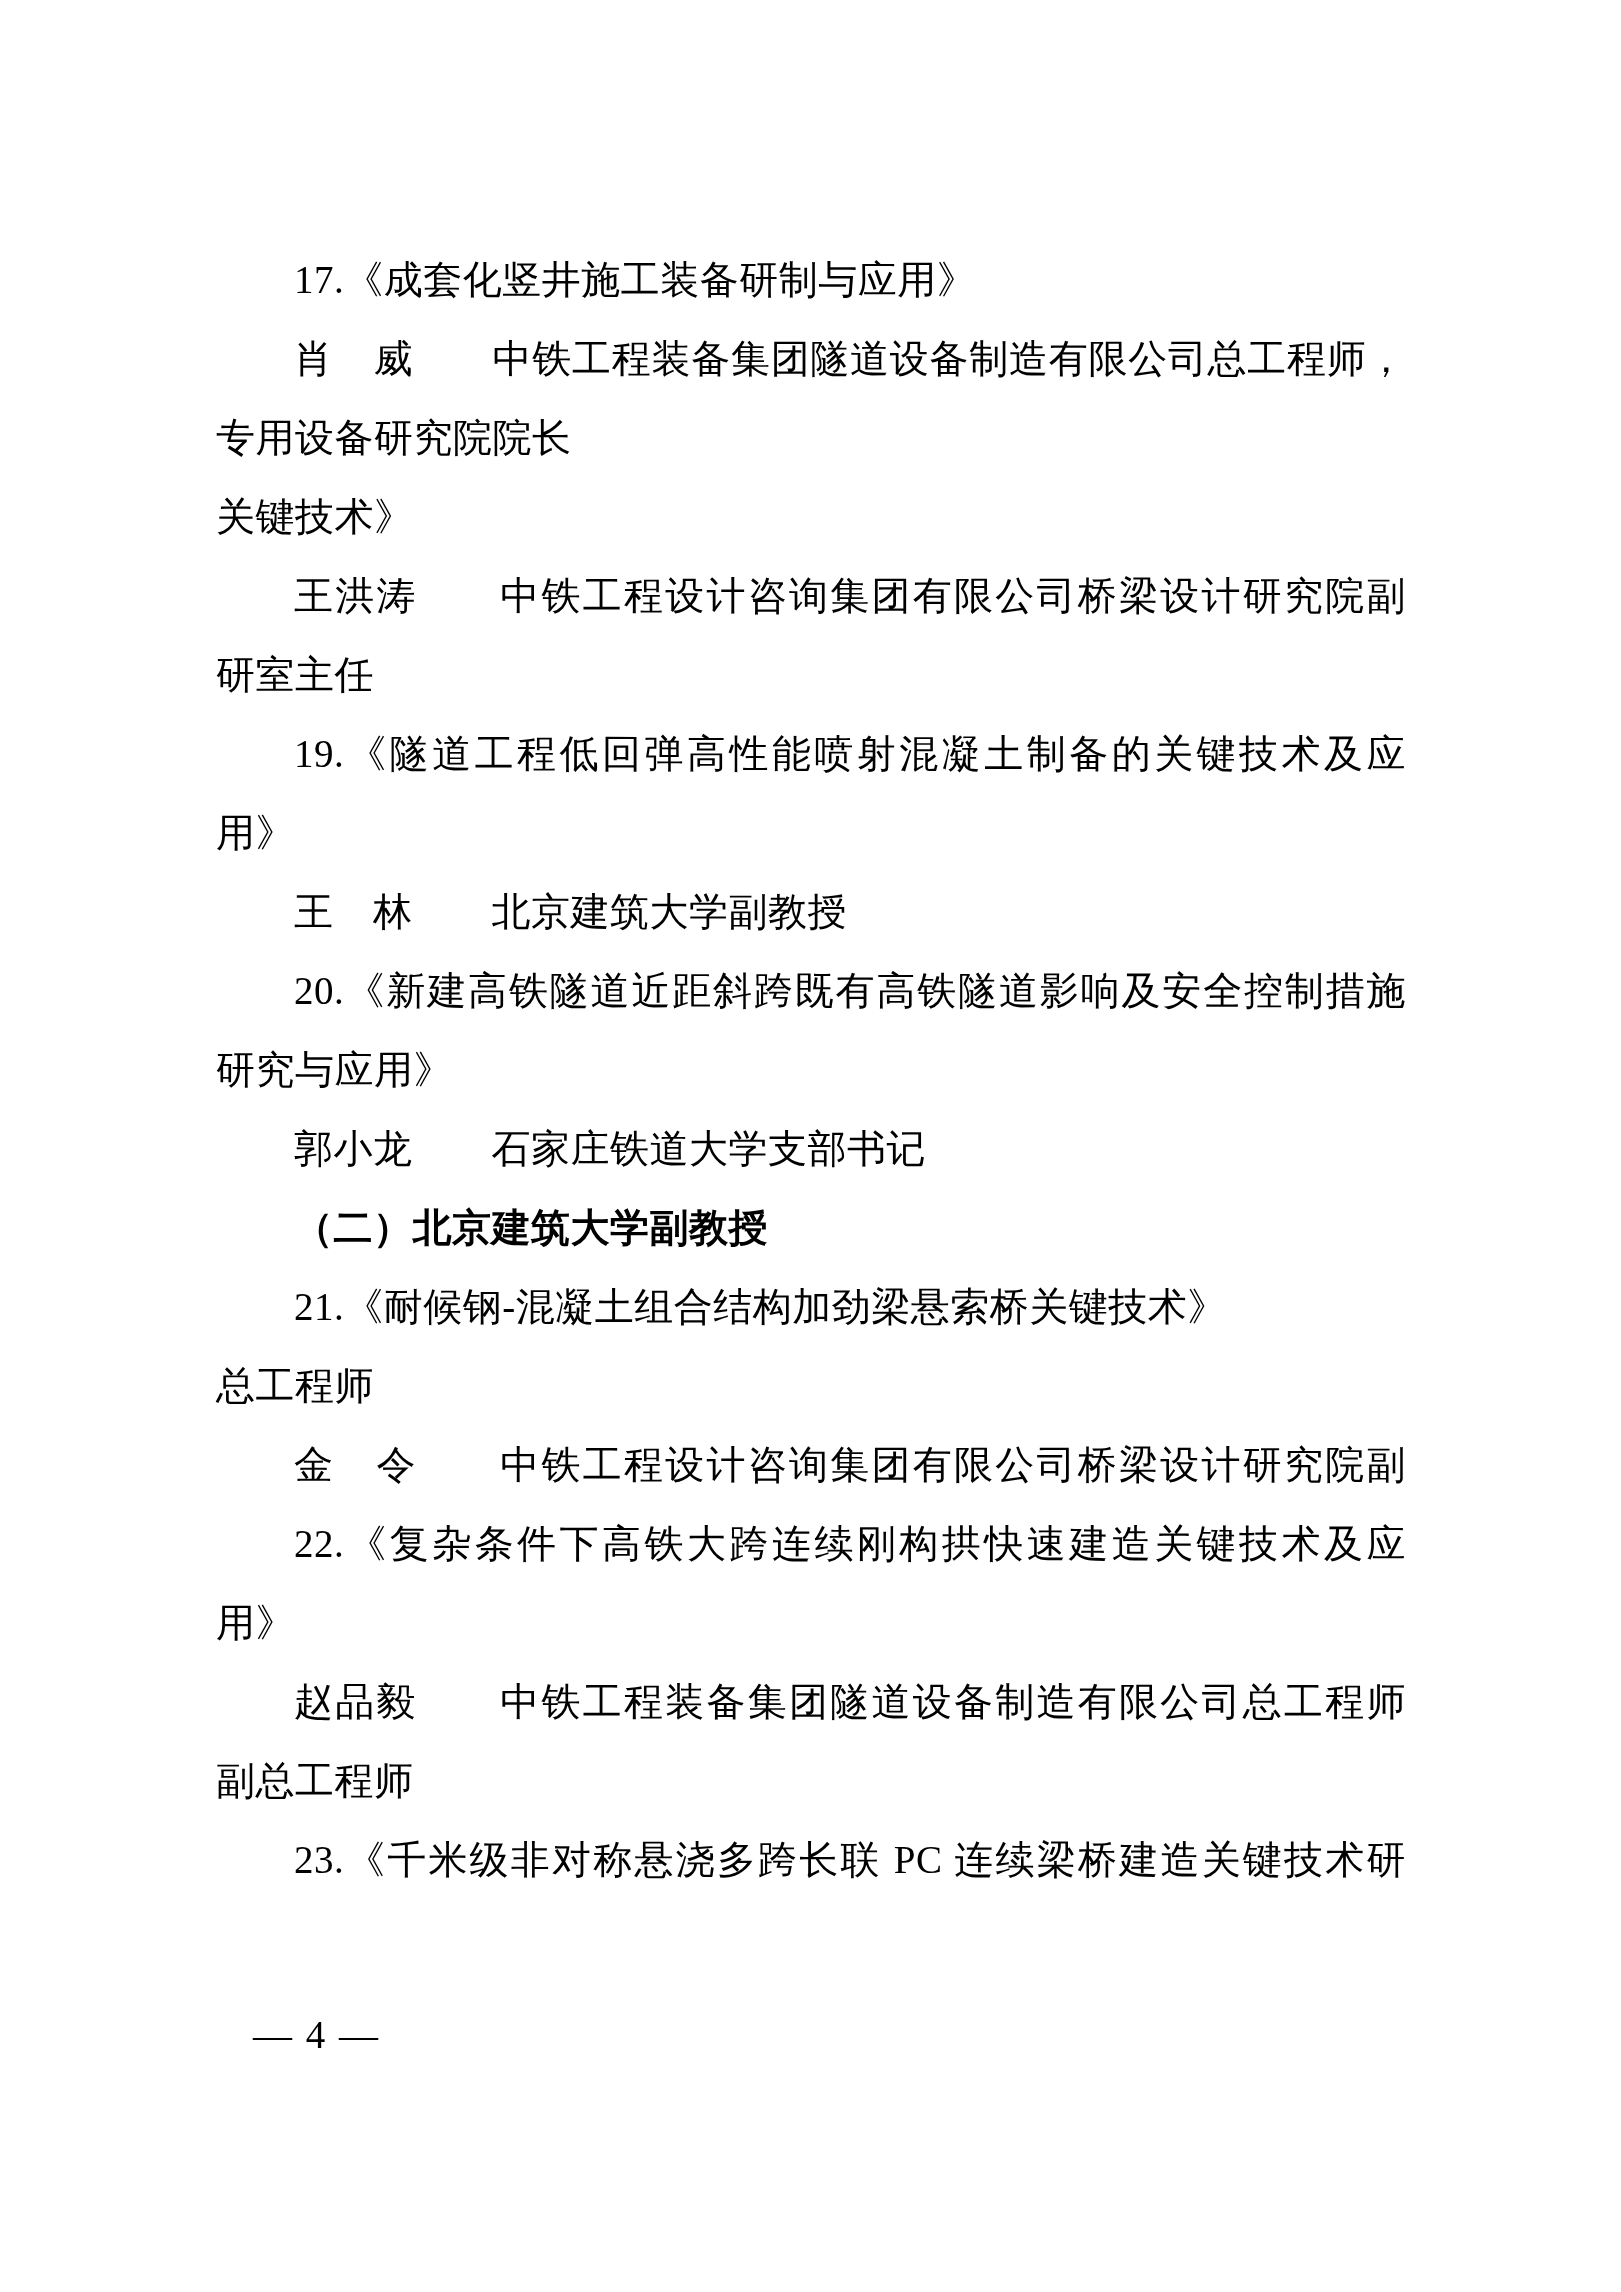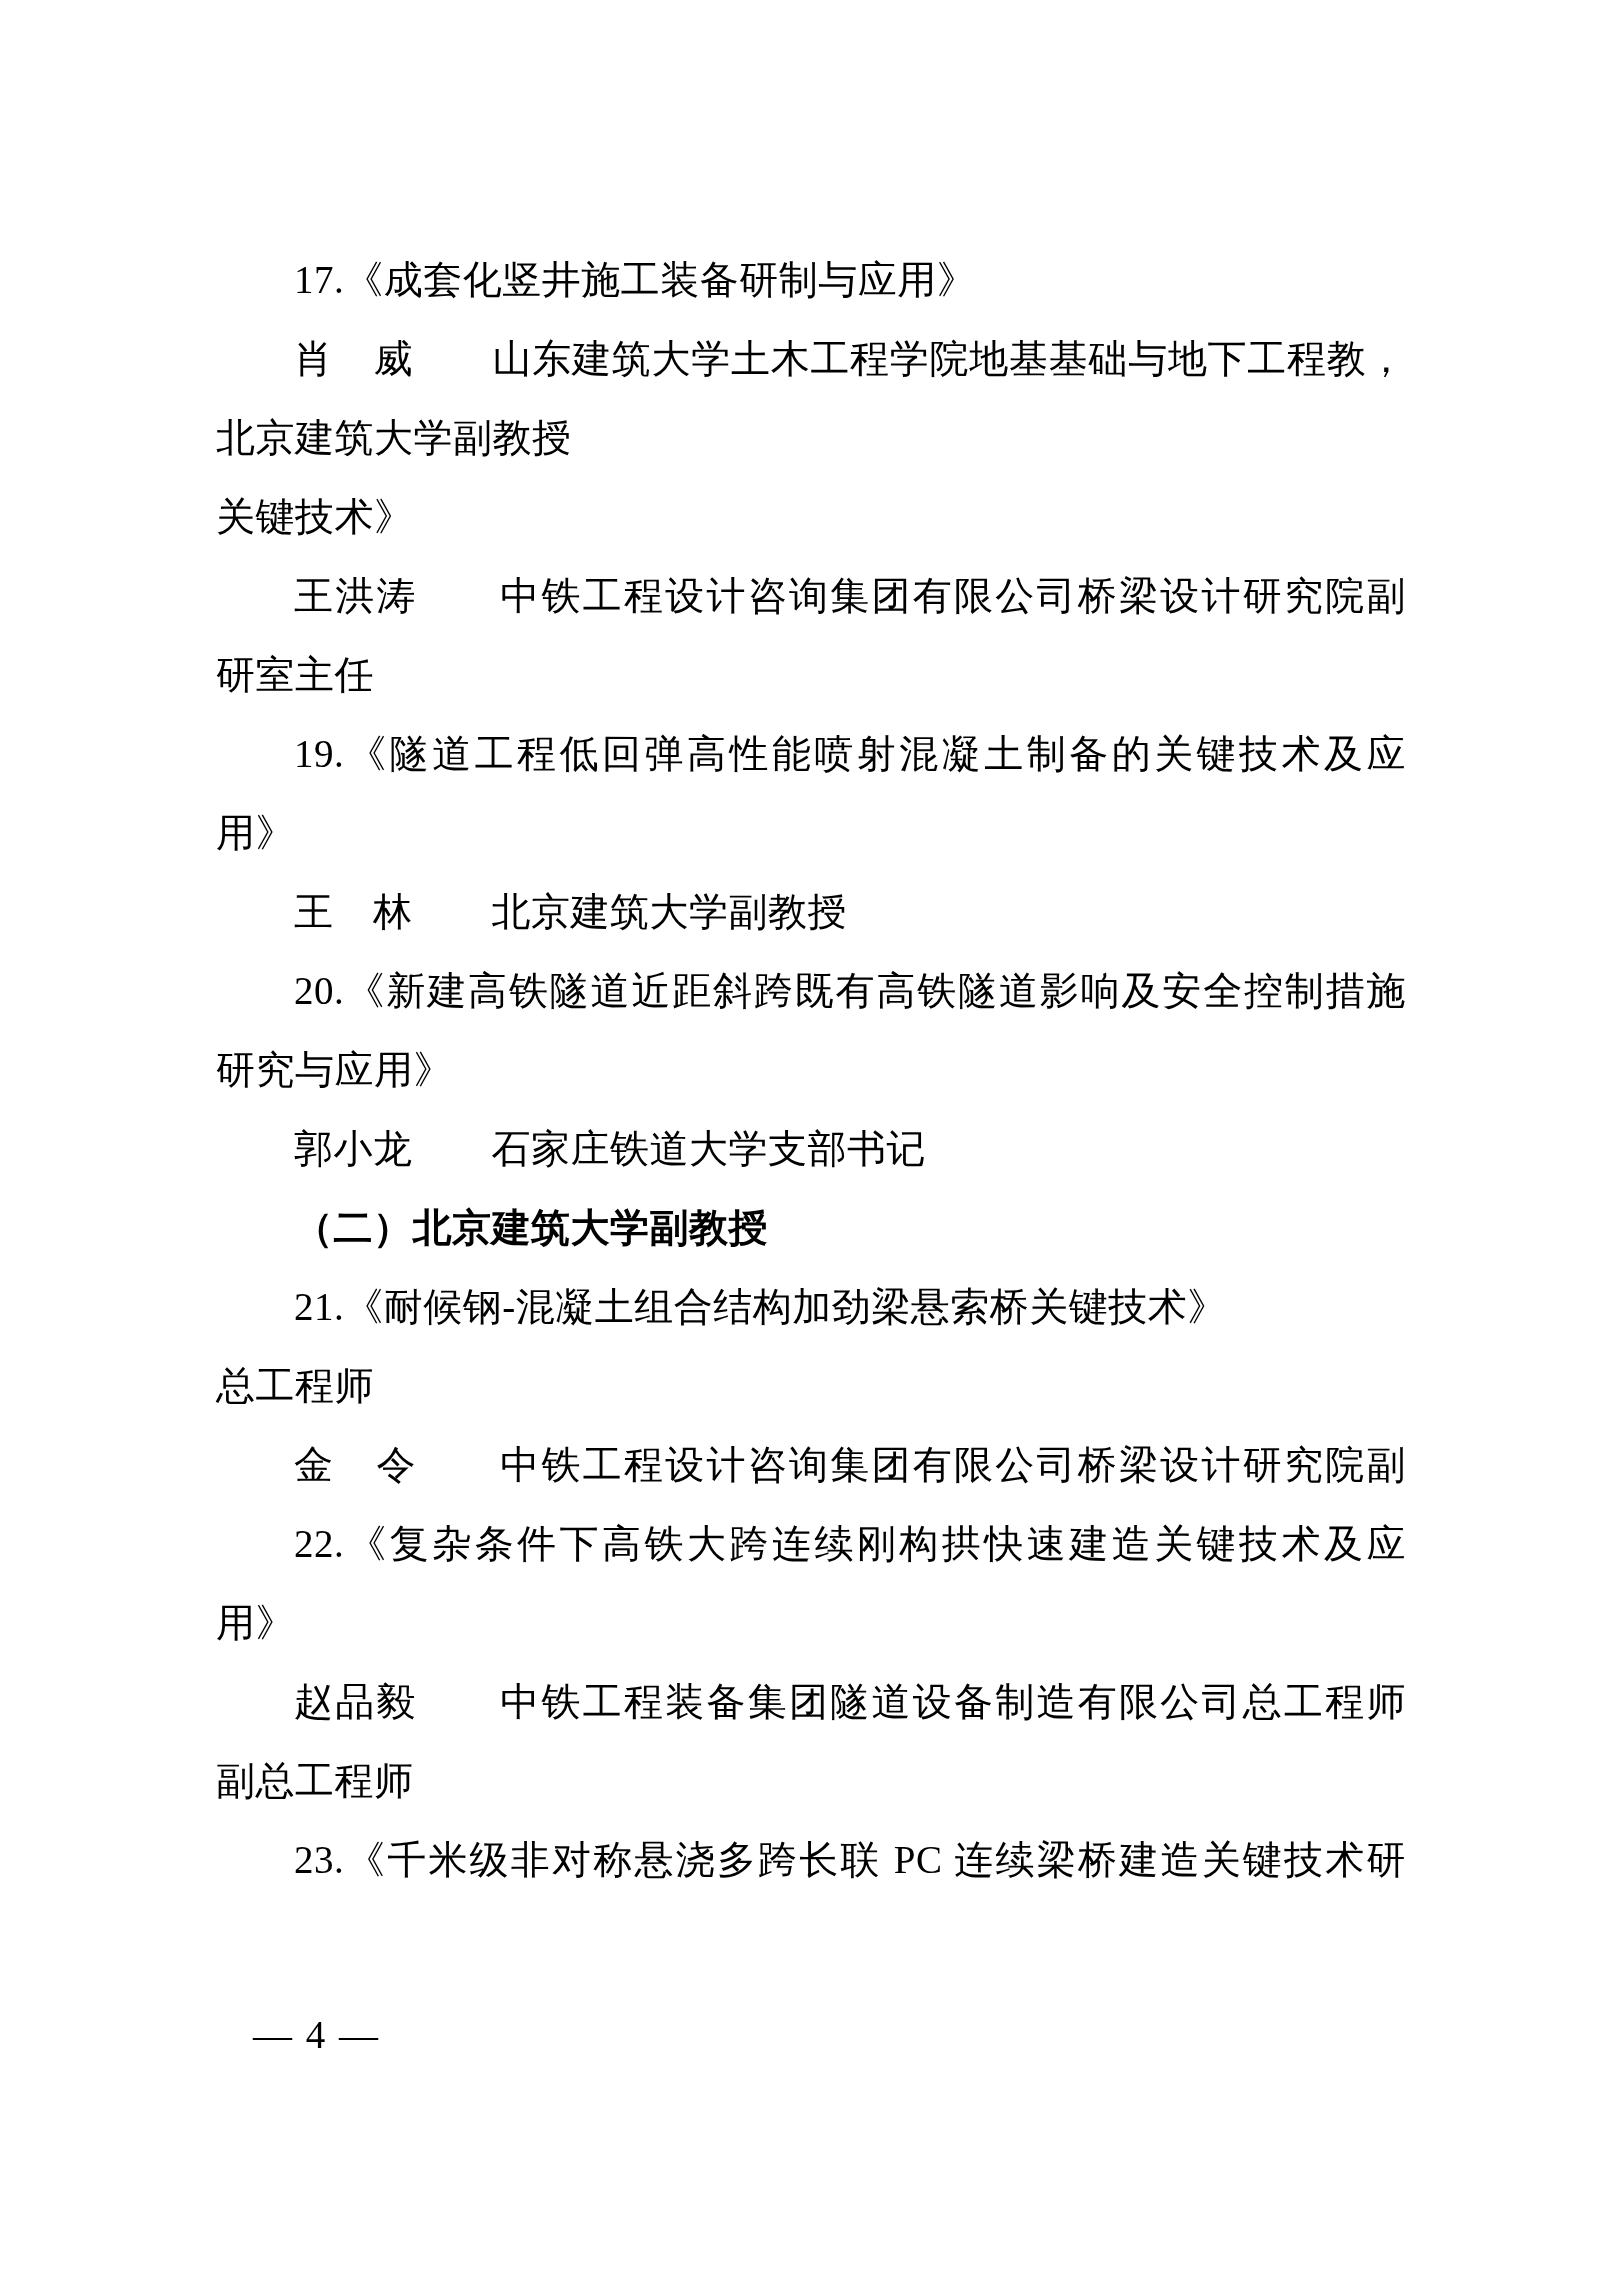--- a/index.html
+++ b/index.html
@@ -54,22 +54,22 @@
     letter-spacing: 2px;
   }
 </style>
 </head>
 <body>
 
 <div class="page">
 
   <main class="text-block">
     <div class="line indent">17.《成套化竖井施工装备研制与应用》</div>
-    <div class="line indent fill">肖　威　　山东建筑大学土木工程学院地基基础与地下工程教，</div>
-    <div class="line">北京建筑大学副教授</div>
+    <div class="line indent fill">肖　威　　中铁工程装备集团隧道设备制造有限公司总工程师，</div>
+    <div class="line">专用设备研究院院长</div>
     <div class="line">关键技术》</div>
     <div class="line indent fill">王洪涛　　中铁工程设计咨询集团有限公司桥梁设计研究院副</div>
     <div class="line">研室主任</div>
     <div class="line indent fill">19.《隧道工程低回弹高性能喷射混凝土制备的关键技术及应</div>
     <div class="line">用》</div>
     <div class="line indent">王　林　　北京建筑大学副教授</div>
     <div class="line indent fill">20.《新建高铁隧道近距斜跨既有高铁隧道影响及安全控制措施</div>
     <div class="line">研究与应用》</div>
     <div class="line indent">郭小龙　　石家庄铁道大学支部书记</div>
     <div class="line indent bold">（二）北京建筑大学副教授</div>

